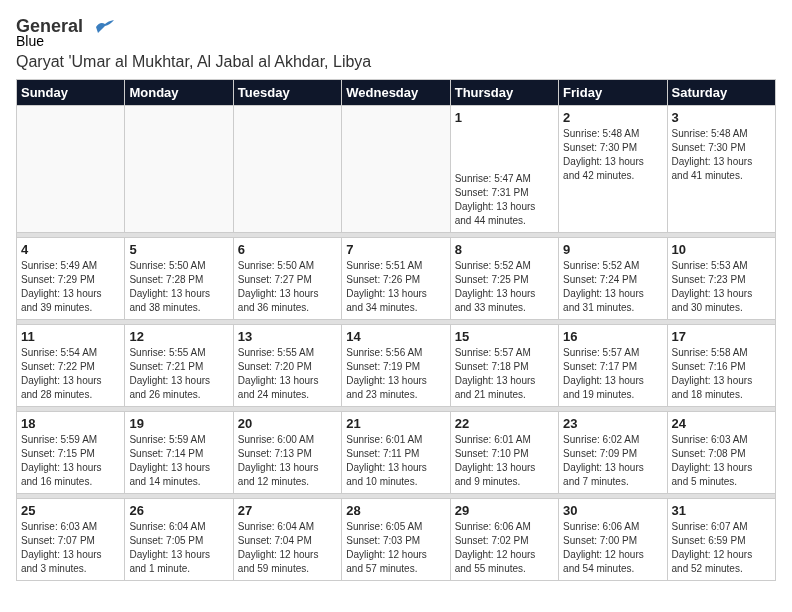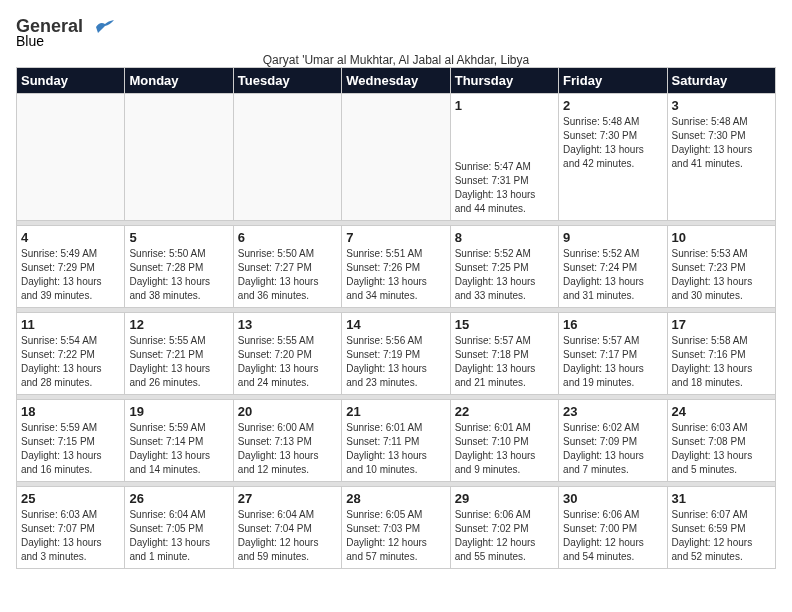--- a/index.html
+++ b/index.html
@@ -26,23 +26,23 @@
       align-items: center;
       gap: 9px;
     }
     .month-title {
       font-size: 42px;
       font-weight: bold;
       color: #222;
       text-align: right;
     }
     .subtitle {
-      text-align: center;
-      font-size: 12px;
+      font-size: 16px;
       color: #333;
+      margin-bottom: 8px;
     }
     .calendar {
       width: 100%;
       border-collapse: collapse;
     }
     .calendar th {
       background-color: #0f172a;
       color: #fff;
       font-size: 13px;
       font-weight: bold;

